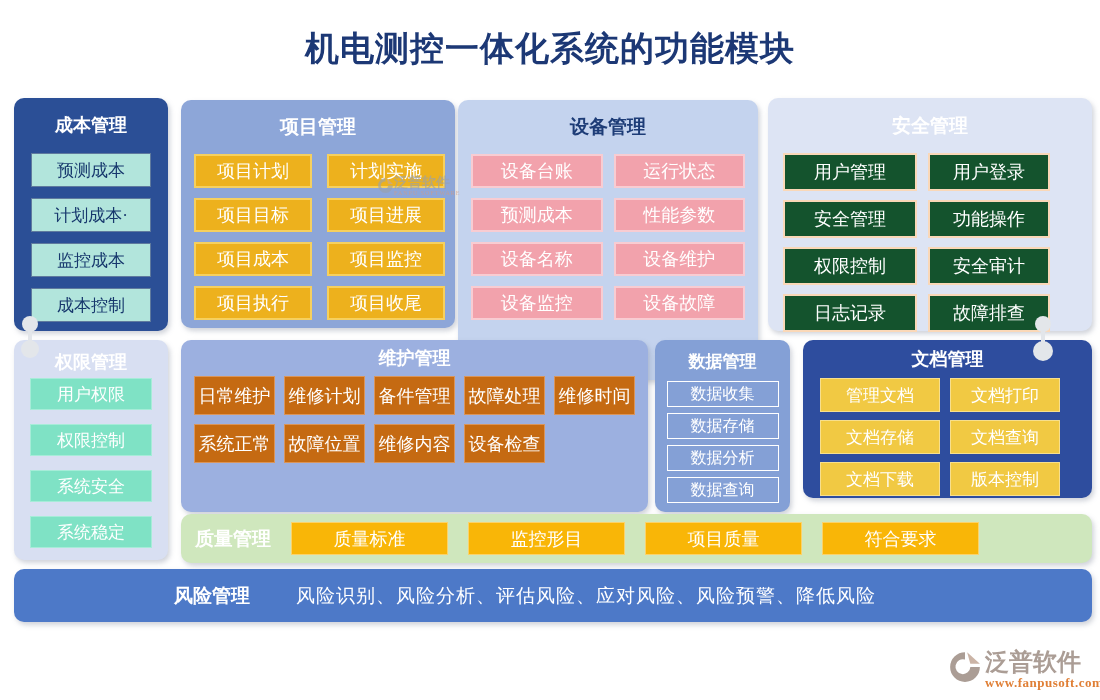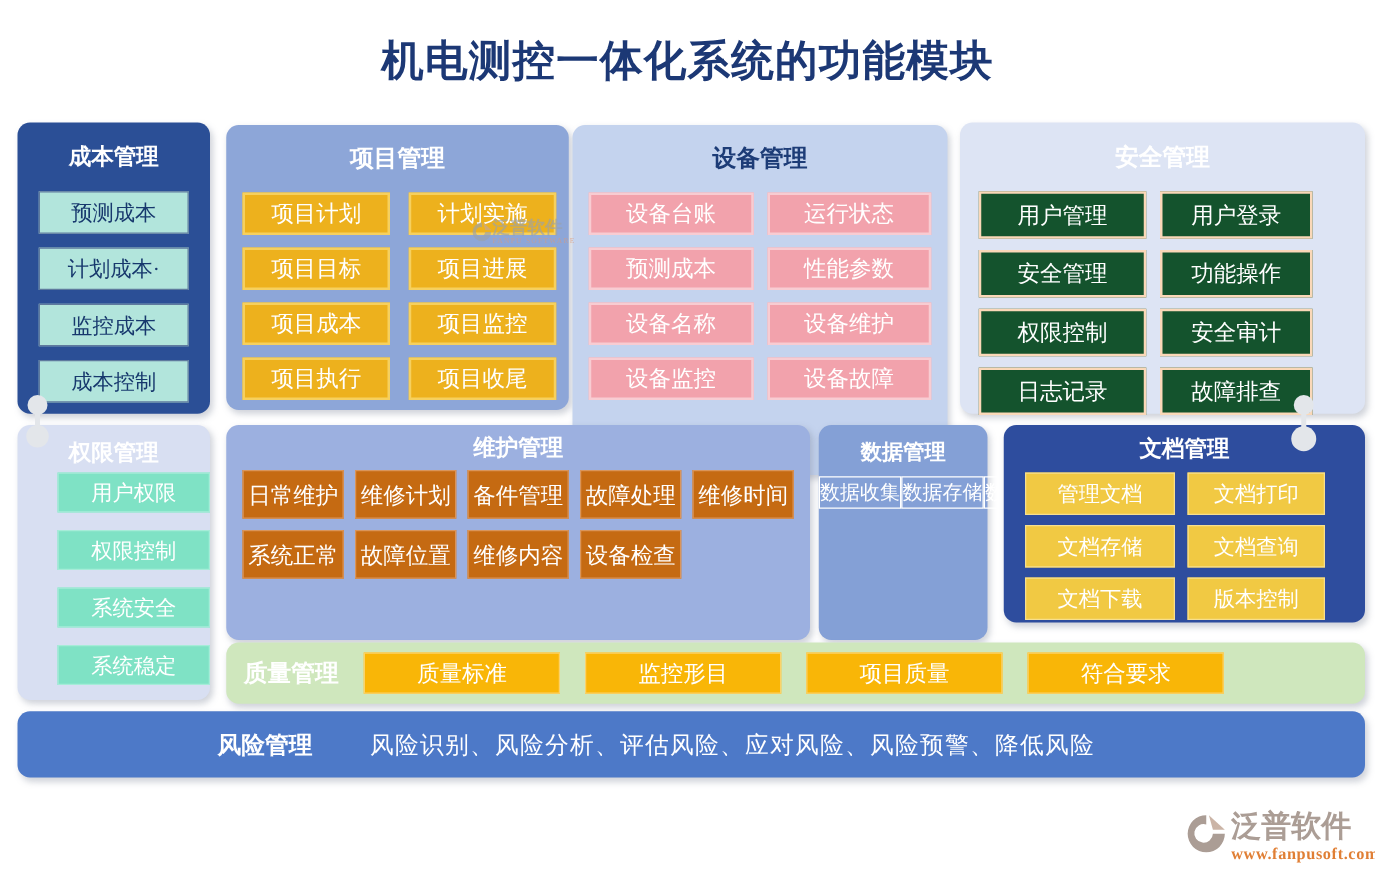--- a/index.html
+++ b/index.html
@@ -45,37 +45,37 @@
   #panel-safety{left:768px;top:98px;width:324px;height:233px;background:#dde4f4;}
   #panel-safety .panel-title{font-size:19px;padding-top:15px;}
   #panel-safety .list{display:grid;grid-template-columns:134px 122px;gap:9px 11px;
     padding:0 0 0 15px;margin-top:14px;}
   #panel-safety .btn{height:38px;background:#14532d;border:2px solid #fad8b8;
     color:#fff;font-size:18px;}
 
   
   #panel-permission{left:14px;top:340px;width:154px;height:220px;background:#d8dff2;}
   #panel-permission .panel-title{font-size:18px;padding-top:10px;}
-  #panel-permission .list{display:flex;flex-direction:column;align-items:flex-end;margin-top:4px;}
+  #panel-permission .list{display:flex;flex-direction:column;align-items:center;margin-top:4px;}
   #panel-permission .btn{width:122px;height:32px;margin-top:14px;background:#7fe2c5;
     border:1px solid #a6ecd8;color:#fff;font-size:17px;}
   #panel-permission .btn:first-child{margin-top:0;}
 
   
   #panel-maintenance{left:181px;top:340px;width:467px;height:172px;background:#9cb0e0;}
   #panel-maintenance .panel-title{font-size:18px;padding-top:6px;}
   #panel-maintenance .list{display:grid;grid-template-columns:1fr 1fr 1fr 1fr 1fr;gap:9px;
     padding:0 13px;margin-top:6px;}
   #panel-maintenance .btn{height:39px;background:#c56a12;border:1px solid #da955a;
     color:#fff;font-size:18px;}
 
   
   #panel-data{left:655px;top:340px;width:135px;height:172px;background:#84a0d6;}
   #panel-data .panel-title{font-size:17px;padding-top:10px;}
-  #panel-data .list{display:flex;flex-direction:row;align-items:center;margin-top:8px;}
+  #panel-data .list{display:flex;flex-direction:column;align-items:center;margin-top:8px;}
   #panel-data .btn{width:112px;height:26px;margin-bottom:6px;background:transparent;
     border:1.5px solid #ffffff;color:#fff;font-size:16px;}
 
   
   #panel-document{left:803px;top:340px;width:289px;height:158px;background:#2e4d9e;}
   #panel-document .panel-title{font-size:18px;padding-top:7px;}
   #panel-document .list{display:grid;grid-template-columns:120px 110px;gap:8px 10px;
     padding:0 0 0 17px;margin-top:7px;}
   #panel-document .btn{height:34px;background:#f1c943;border:1px solid #f7df8d;
     color:#fff;font-size:17px;}

